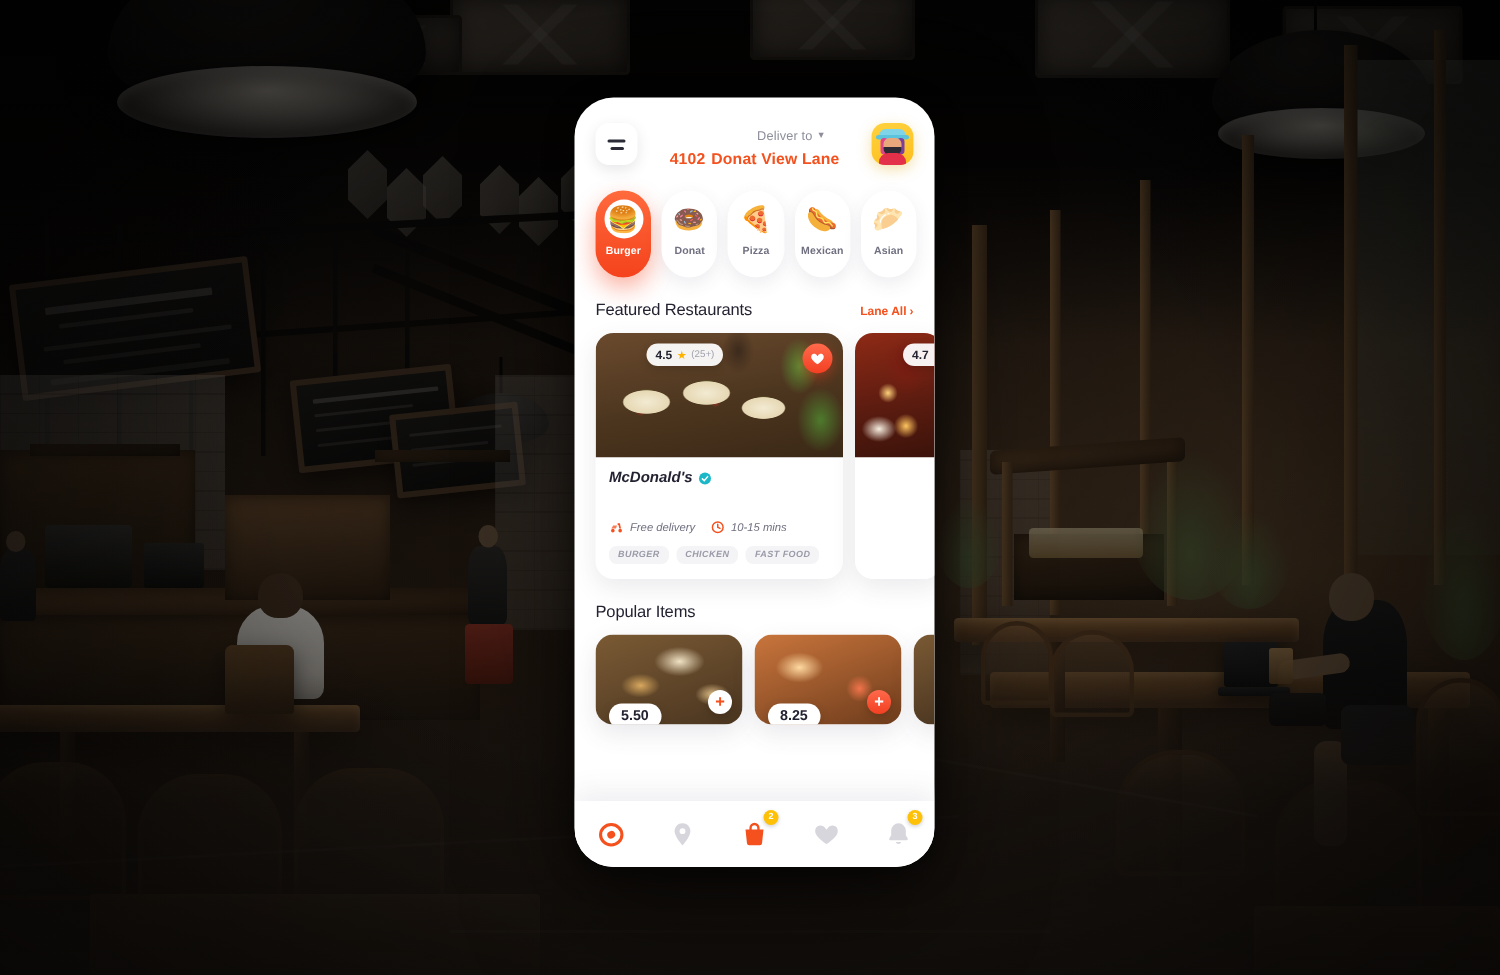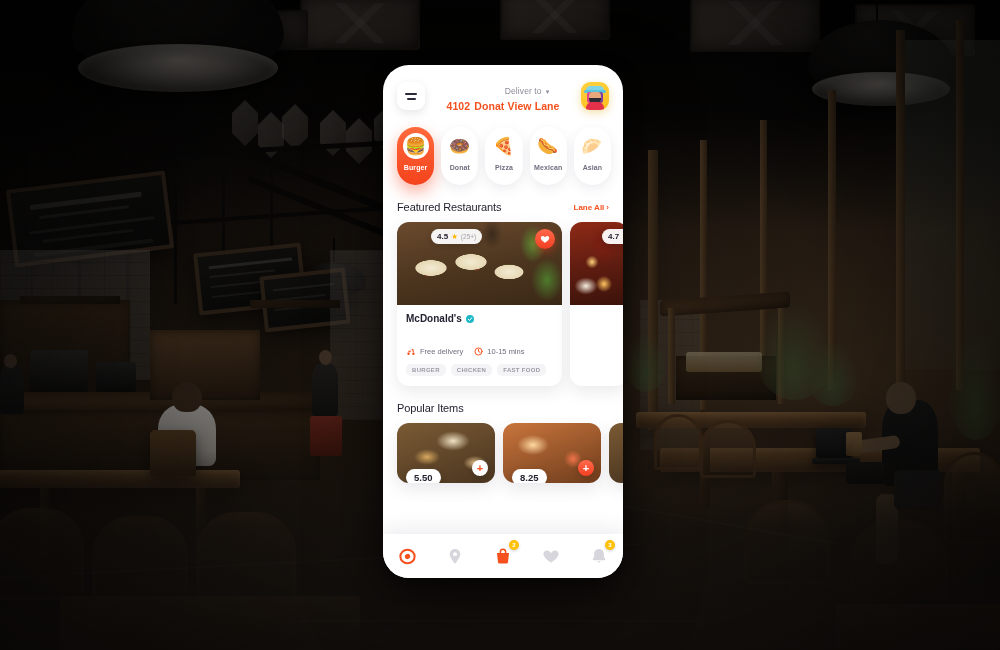--- a/index.html
+++ b/index.html
@@ -285,21 +285,21 @@
   }
   .rate-num{ font-size:8px; font-weight:700; color:#232231; }
   .rate-star{ font-size:7.5px; color:#ffb300; }
   .rate-cnt{ font-size:6.5px; color:#a0a0ad; }
   .fav{
     position:absolute; right:7px; top:7px; width:20px; height:20px; border-radius:50%;
     background:linear-gradient(180deg,#ff6a4b,#f33f22);
     display:flex; align-items:center; justify-content:center;
     box-shadow:0 3px 9px rgba(240,60,30,.45);
   }
-  .rbody{ padding:8px 9px 10px 9px; }
+  .rbody{ padding:8px 9px 10px 9px;font-style:italic; }
   .rname{ font-size:10px; font-weight:700; color:#232231; display:flex; align-items:center; gap:4px; }
   .verified{
     width:8px; height:8px; border-radius:50%; background:#1db8c8; flex:0 0 auto;
     display:flex; align-items:center; justify-content:center;
   }
   .rmeta{ display:flex; align-items:center; gap:11px; margin-top:23px; }
   .rmeta-item{ display:flex; align-items:center; gap:4px; font-size:7.5px; color:#6f6f80; }
   .tags{ display:flex; gap:5px; margin-top:8px; }
   .tag{
     background:#f4f4f7; border-radius:5px; padding:3px 6px;

